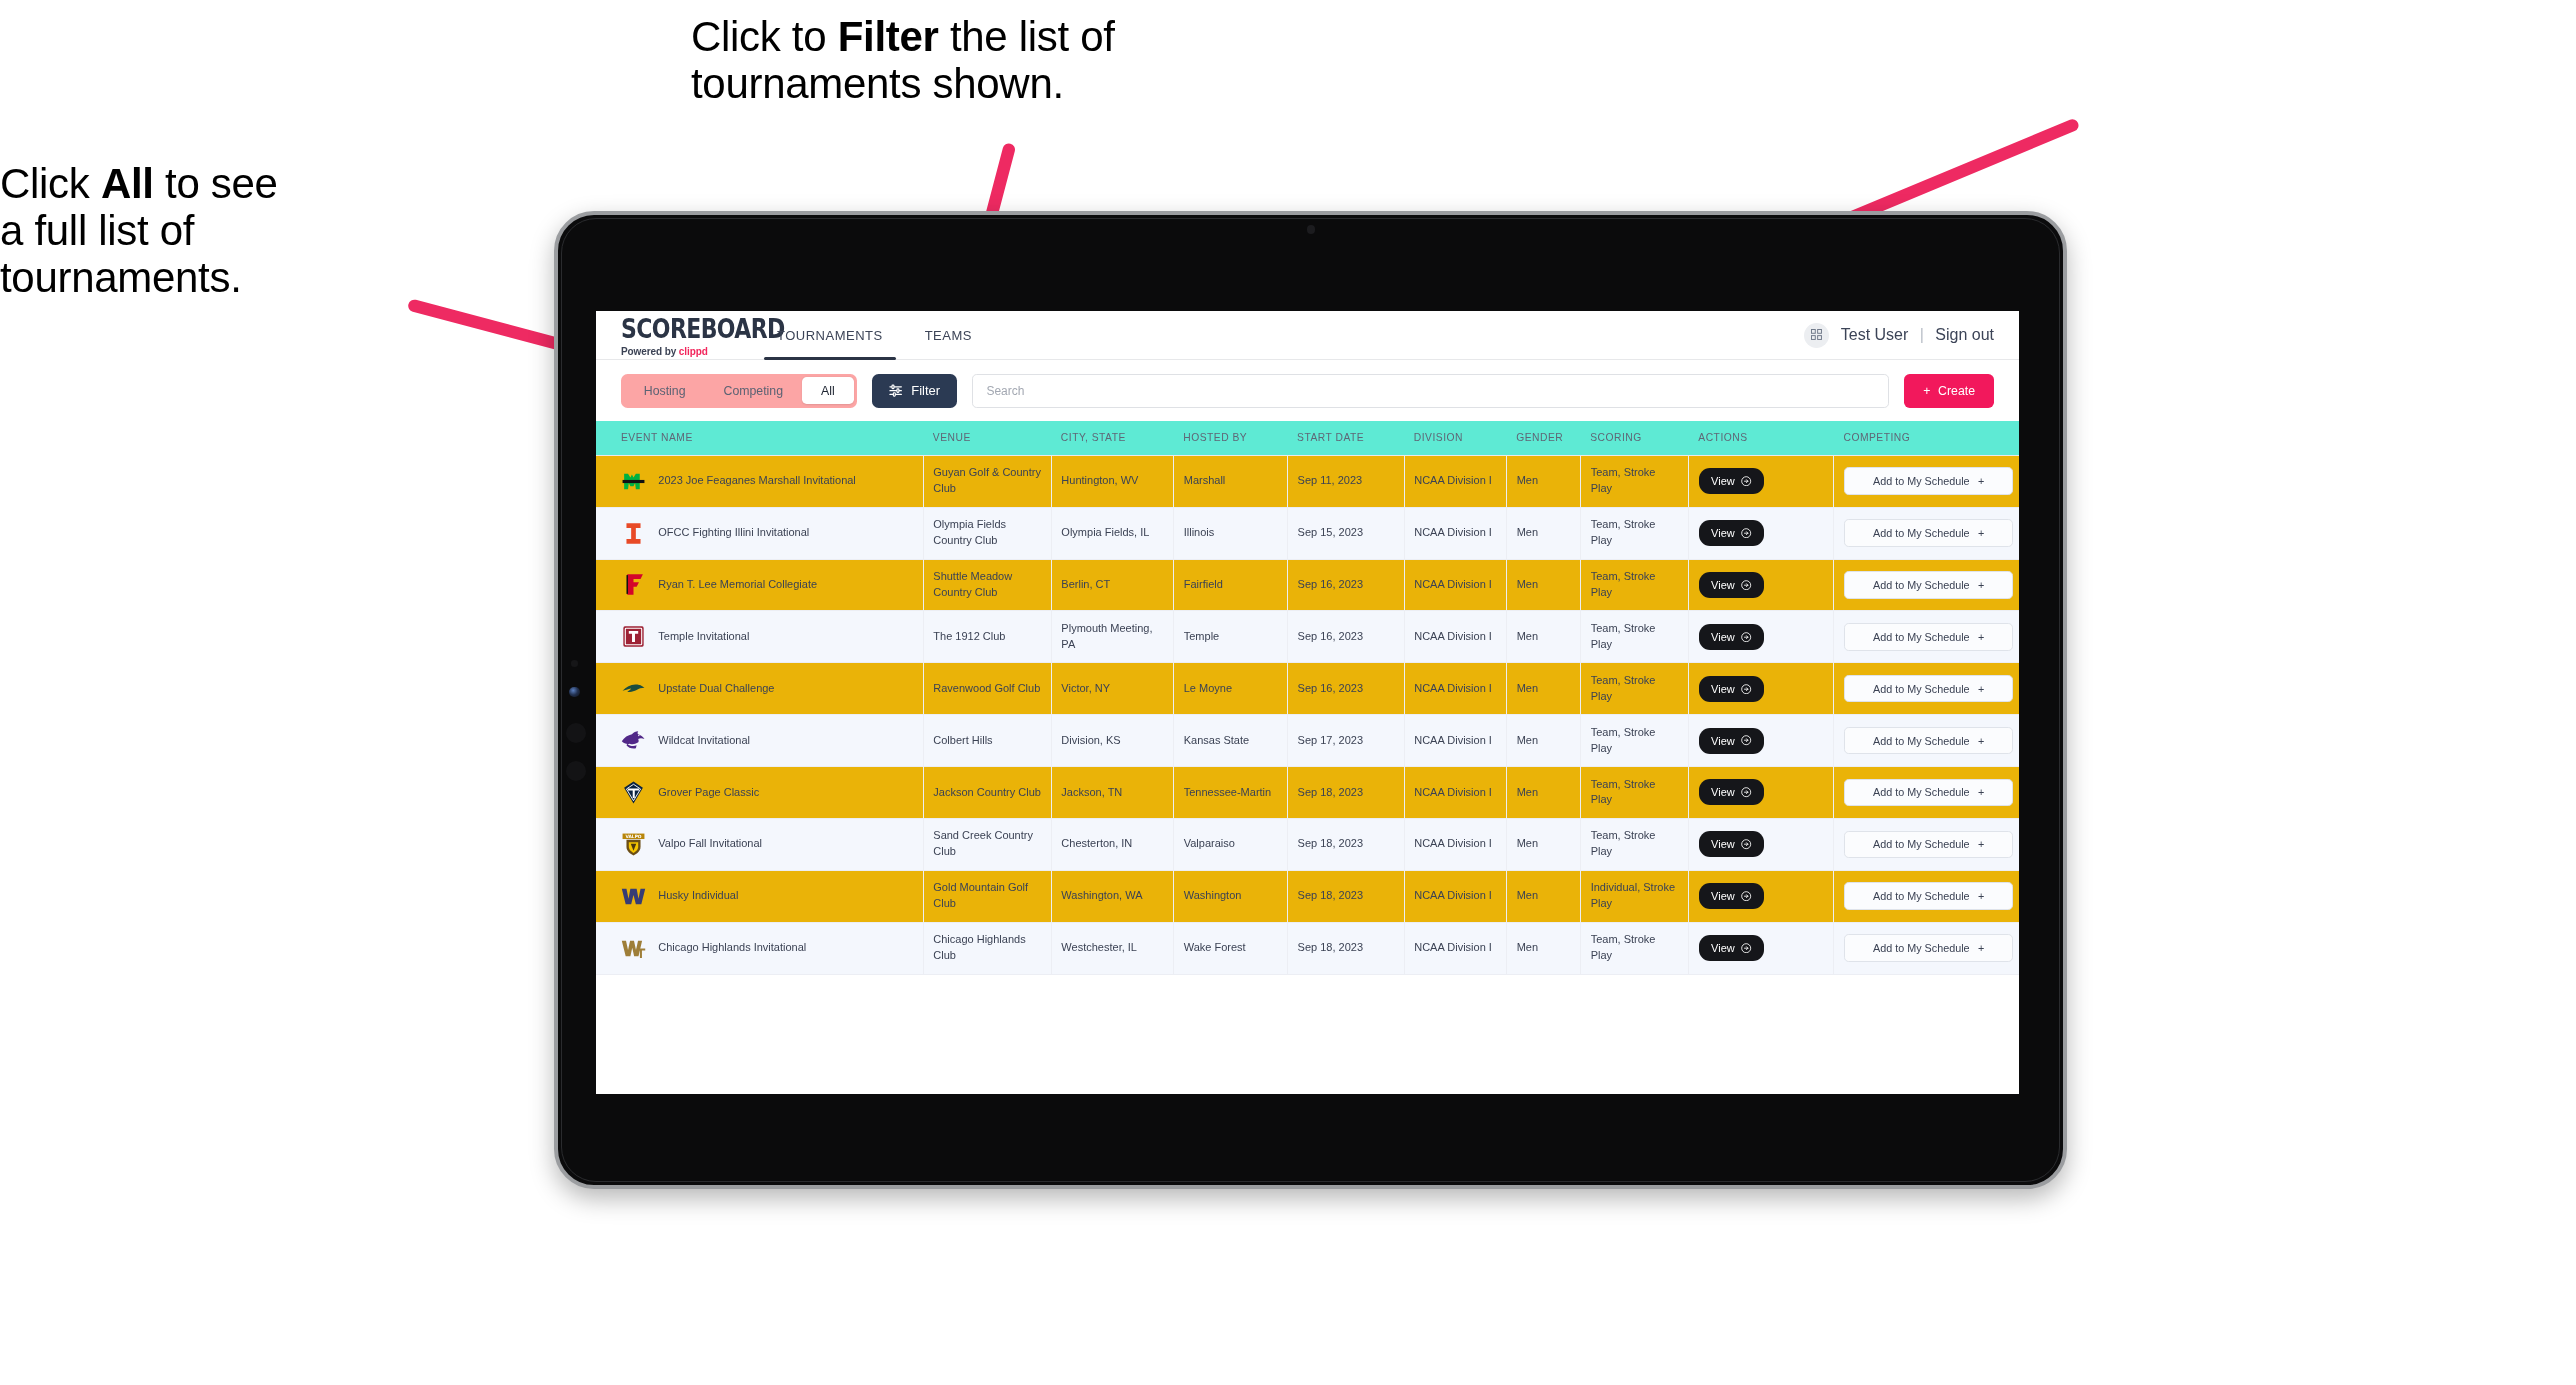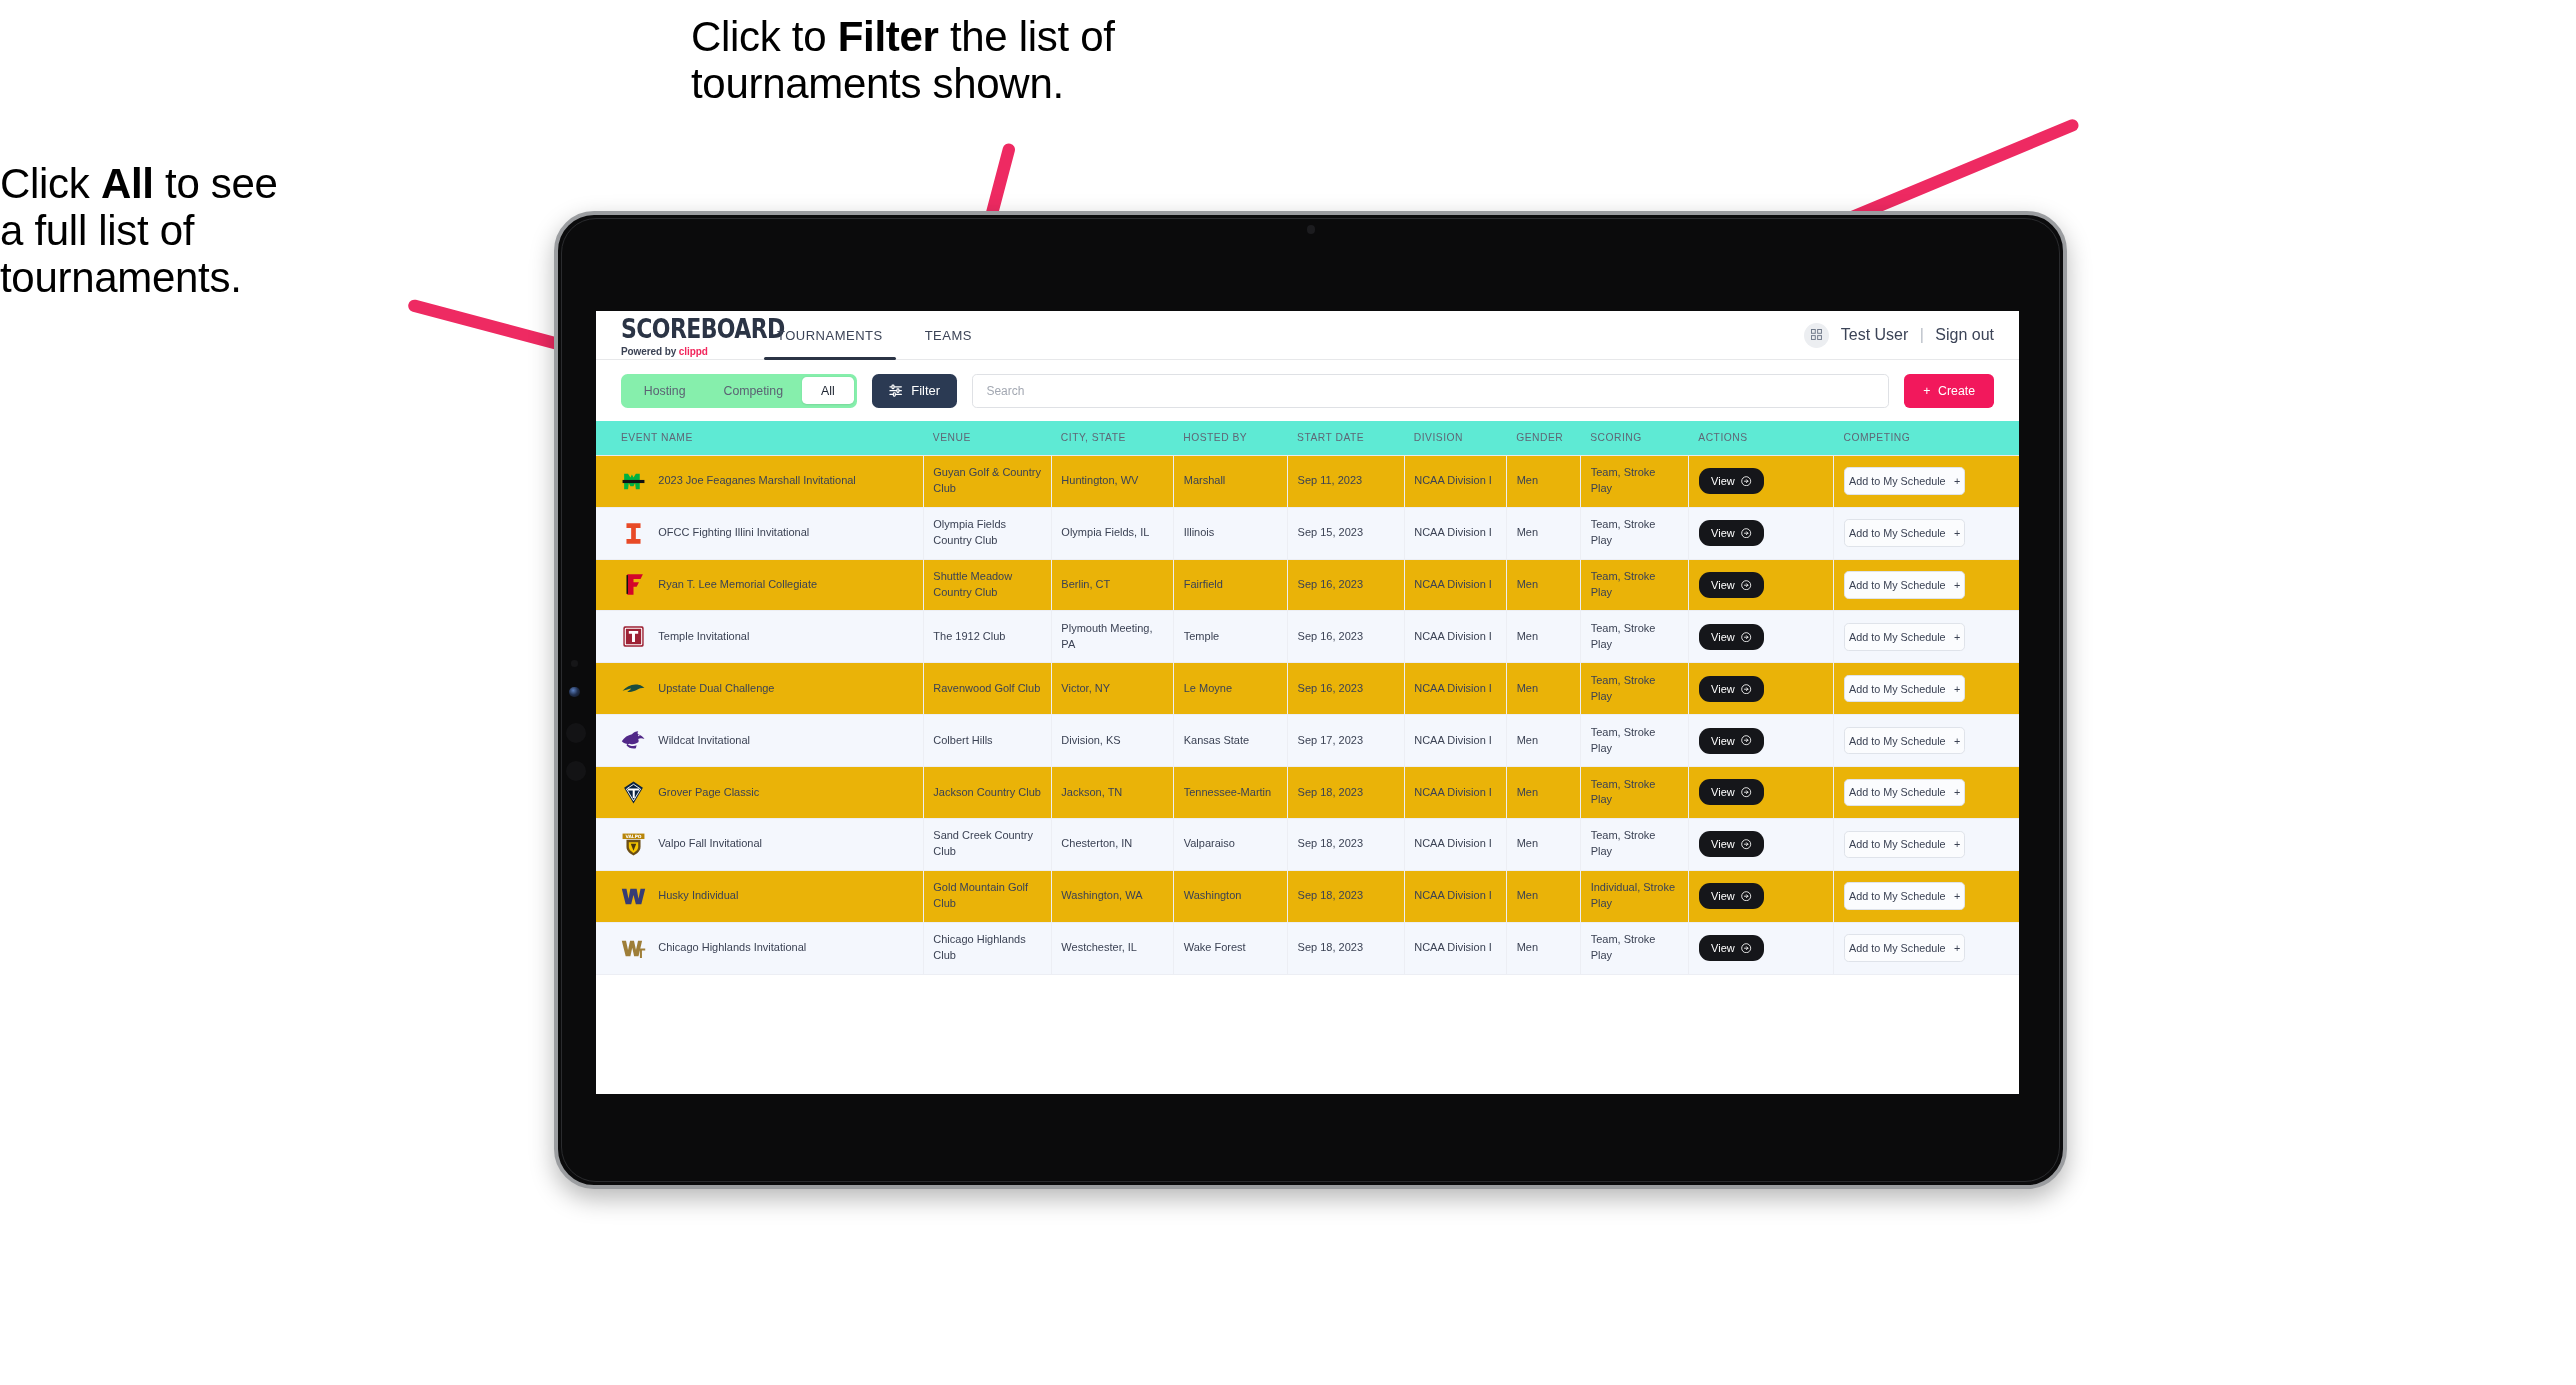--- a/index.html
+++ b/index.html
@@ -95,21 +95,21 @@
   }
   .appbar-right .sep{ color:#b9bec7; }
   .appbar-right .lnk{ cursor:pointer; }
 
   
   .toolbar{
     height:61px; background:#fff; display:flex; align-items:center;
     padding:0 25px; gap:15px; flex:0 0 auto;
   }
   .segmented{
-    display:flex; background:#86efac; border-radius:6.6px; padding:3.8px; height:34px; align-items:center;
+    display:flex; background:#fca5a5; border-radius:6.6px; padding:3.8px; height:34px; align-items:center;
   }
   .seg{
     padding:0 19px; height:26.6px; display:flex; align-items:center;
     font-size:12.3px; color:#5b6273; border-radius:4.7px; cursor:pointer; white-space:nowrap;
   }
   .seg.active{ background:#fff; color:#1d2330; font-weight:500; box-shadow:0 0.9px 1.9px rgba(0,0,0,.10); }
   .filter-btn{
     height:34px; background:#2b3a53; color:#fff; border-radius:6.6px;
     display:flex; align-items:center; gap:8.5px; padding:0 17px;
     font-size:13px; cursor:pointer; border:none;
@@ -146,21 +146,21 @@
   td.event{ padding-left:25px; }
   .event-cell{ display:flex; align-items:center; gap:12.3px; }
   .logo{ width:25px;height:25px;flex:0 0 auto; display:block; }
   .view-btn{
     background:#15161a; color:#fff; border:none; border-radius:11px;
     height:26px; padding:0 12.3px; font-size:11px;
     display:inline-flex; align-items:center; gap:6.6px; cursor:pointer;
   }
   .add-btn{
     background:#fbfcfe; color:#3b4254; border:0.9px solid #dfe3ea; border-radius:4.7px;
-    height:27.5px; padding:0 4px; font-size:10.8px;
+    height:27.5px; padding:0 28px; font-size:10.8px;
     display:inline-flex; align-items:center; gap:8.5px; cursor:pointer; white-space:nowrap;
   }
   col.c-event   { width:23.0%; }
   col.c-venue   { width:9.0%;  }
   col.c-city    { width:8.6%;  }
   col.c-host    { width:8.0%;  }
   col.c-date    { width:8.2%;  }
   col.c-div     { width:7.2%;  }
   col.c-gender  { width:5.2%;  }
   col.c-scoring { width:7.6%;  }

